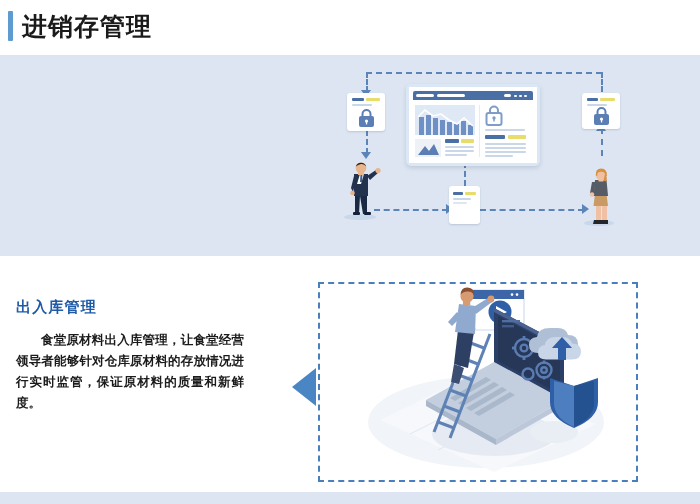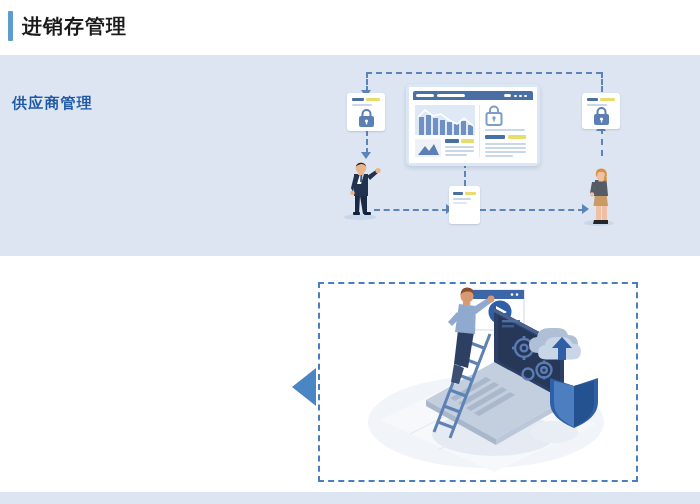--- a/index.html
+++ b/index.html
@@ -8,21 +8,21 @@
     font-family:"Liberation Sans","DejaVu Sans",sans-serif;
     -webkit-font-smoothing:antialiased;
   }
   .page{position:relative;width:700px;height:504px;}
 
   
   .header{position:absolute;left:0;top:0;width:700px;height:55px;background:#ffffff;}
   .header-bar{position:absolute;left:8px;top:11px;width:5px;height:30px;background:#5e9bd1;border-radius:1px;}
   .header-title{
     position:absolute;left:22px;top:10px;
-    font-size:20px;font-weight:bold;color:#1a1a1a;letter-spacing:1px;line-height:32px;
+    font-size:25px;font-weight:bold;color:#1a1a1a;letter-spacing:1px;line-height:32px;
   }
 
   
   .band-blue{position:absolute;left:0;top:55px;width:700px;height:201px;background:#dce5f1;}
   .band-white{position:absolute;left:0;top:256px;width:700px;height:236px;background:#ffffff;}
   .band-bottom{position:absolute;left:0;top:492px;width:700px;height:12px;background:#dce5f1;}
 
   
   .sec-head{
     position:absolute;font-size:15px;font-weight:bold;color:#1f5aa6;letter-spacing:1.2px;
@@ -79,21 +79,20 @@
 
   <div class="header">
     <div class="header-bar"></div>
     <div class="header-title">进销存管理</div>
   </div>
 
   <div class="band-blue"></div>
   <div class="band-white"></div>
   <div class="band-bottom"></div>
 
-  <div class="sec-head" id="sup-head">供应商管理</div>
 
   <div class="ill1">
 
     <div class="hline" style="left:48px;top:6px;width:236px;"></div>
     <div class="vline" style="left:48px;top:6px;height:20px;"></div>
     <div class="vline" style="left:283px;top:6px;height:20px;"></div>
     <div class="arrow-d" style="left:43px;top:24px;"></div>
 
     <div class="vline" style="left:48px;top:64px;height:24px;"></div>
     <div class="arrow-d" style="left:43px;top:86px;"></div>
@@ -231,20 +230,22 @@
       <path d="M12 16 L10 27 L14 28 L15.5 16 Z" fill="#565c66"></path>
       <circle cx="12" cy="28.5" r="2.2" fill="#f0c0a4"></circle>
 
       <circle cx="21" cy="9" r="5.3" fill="#f0c0a4"></circle>
       <path d="M15.8 9.5 q-.6-7 5.4-7 6.2 0 5.6 7.5 l-1.6 .4 q.8-4.5-4.2-4.6 -4.6 0-3.6 4.3Z" fill="#d8913f"></path>
       <path d="M25 8 q2.6 2.6 1.4 7.4 l-3-.6 Z" fill="#d8913f"></path>
       <rect x="18.5" y="13" width="5" height="2.5" fill="#f0c0a4"></rect>
     </svg>
   </div>
 
+  <div class="sec-head" id="inv-head">出入库管理</div>
+  <div class="sec-body" id="inv-body">食堂原材料出入库管理，让食堂经营领导者能够针对仓库原材料的存放情况进行实时监管，保证原材料的质量和新鲜度。</div>
 
   <div class="ill2">
     <div class="tri-left"></div>
     <div class="dashbox"></div>
 
     <svg class="iso" viewBox="0 0 316 196">
 
       <ellipse cx="168" cy="140" rx="118" ry="46" fill="#f1f4f9"></ellipse>
       <path d="M62 138 L160 90 L278 142 L176 190 Z" fill="#f6f8fb"></path>
       <path d="M92 152 L182 107" stroke="#e4eaf2" stroke-width="1.3" fill="none"></path>

